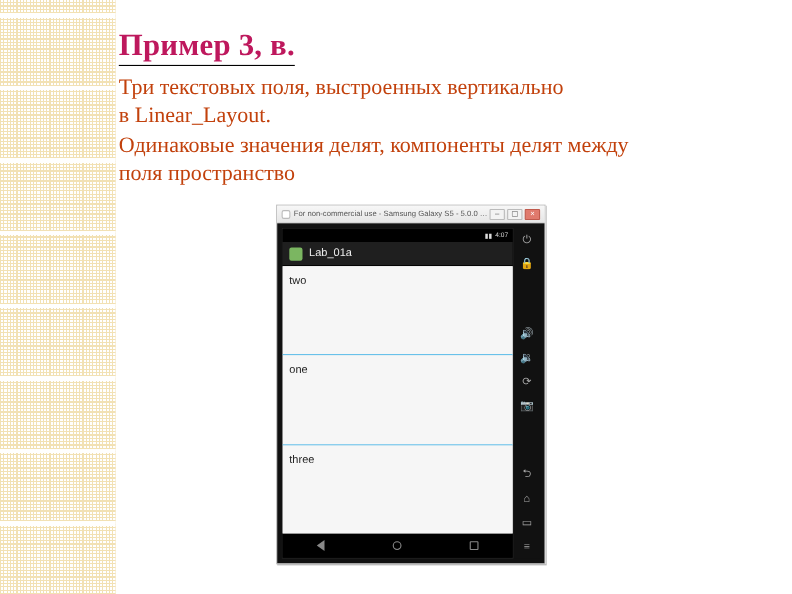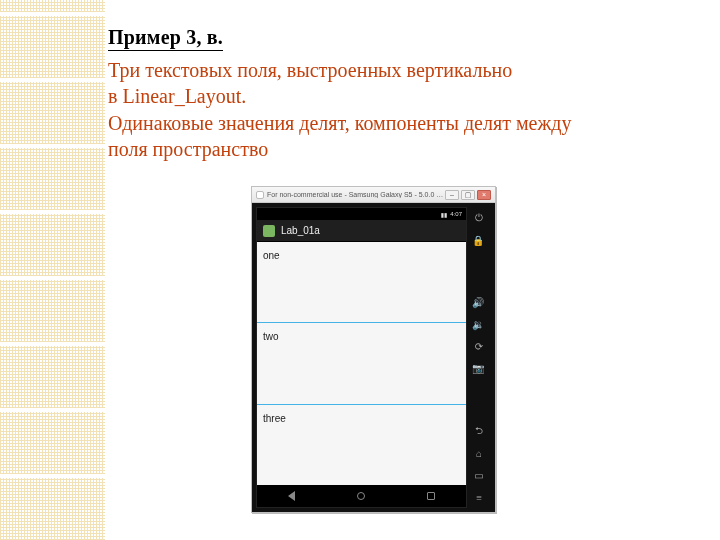--- a/index.html
+++ b/index.html
@@ -24,23 +24,23 @@
     content: "";
     position: absolute;
     inset: 0;
     background-image: repeating-linear-gradient(0deg, transparent 0, transparent 62px, #fff 62px, #fff 66px);
   }
   .content {
     position: relative;
     padding: 26px 40px 0 108px;
   }
   .title {
-    font-size: 20px;
+    font-size: 28px;
     font-weight: bold;
-    color: #000000;
+    color: #be185d;
     letter-spacing: 0.2px;
     margin-bottom: 6px;
   }
   .title-underline {
     border-bottom: 1px solid #000;
     display: inline-block;
     padding-bottom: 1px;
   }
   .desc {
     font-size: 20px;
@@ -203,24 +203,24 @@
       <div class="status-bar">
         <span>▮▮</span>
         <span>4:07</span>
       </div>
       <div class="app-bar">
         <div class="app-icon"></div>
         <div class="app-title">Lab_01a</div>
       </div>
       <div class="fields">
         <div class="field">
-          <span class="field-label">one</span>
+          <span class="field-label">two</span>
         </div>
         <div class="field">
-          <span class="field-label">two</span>
+          <span class="field-label">one</span>
         </div>
         <div class="field">
           <span class="field-label">three</span>
         </div>
       </div>
       <div class="nav-bar">
         <div class="tri-left"></div>
         <div class="circ"></div>
         <div class="squ"></div>
       </div>

